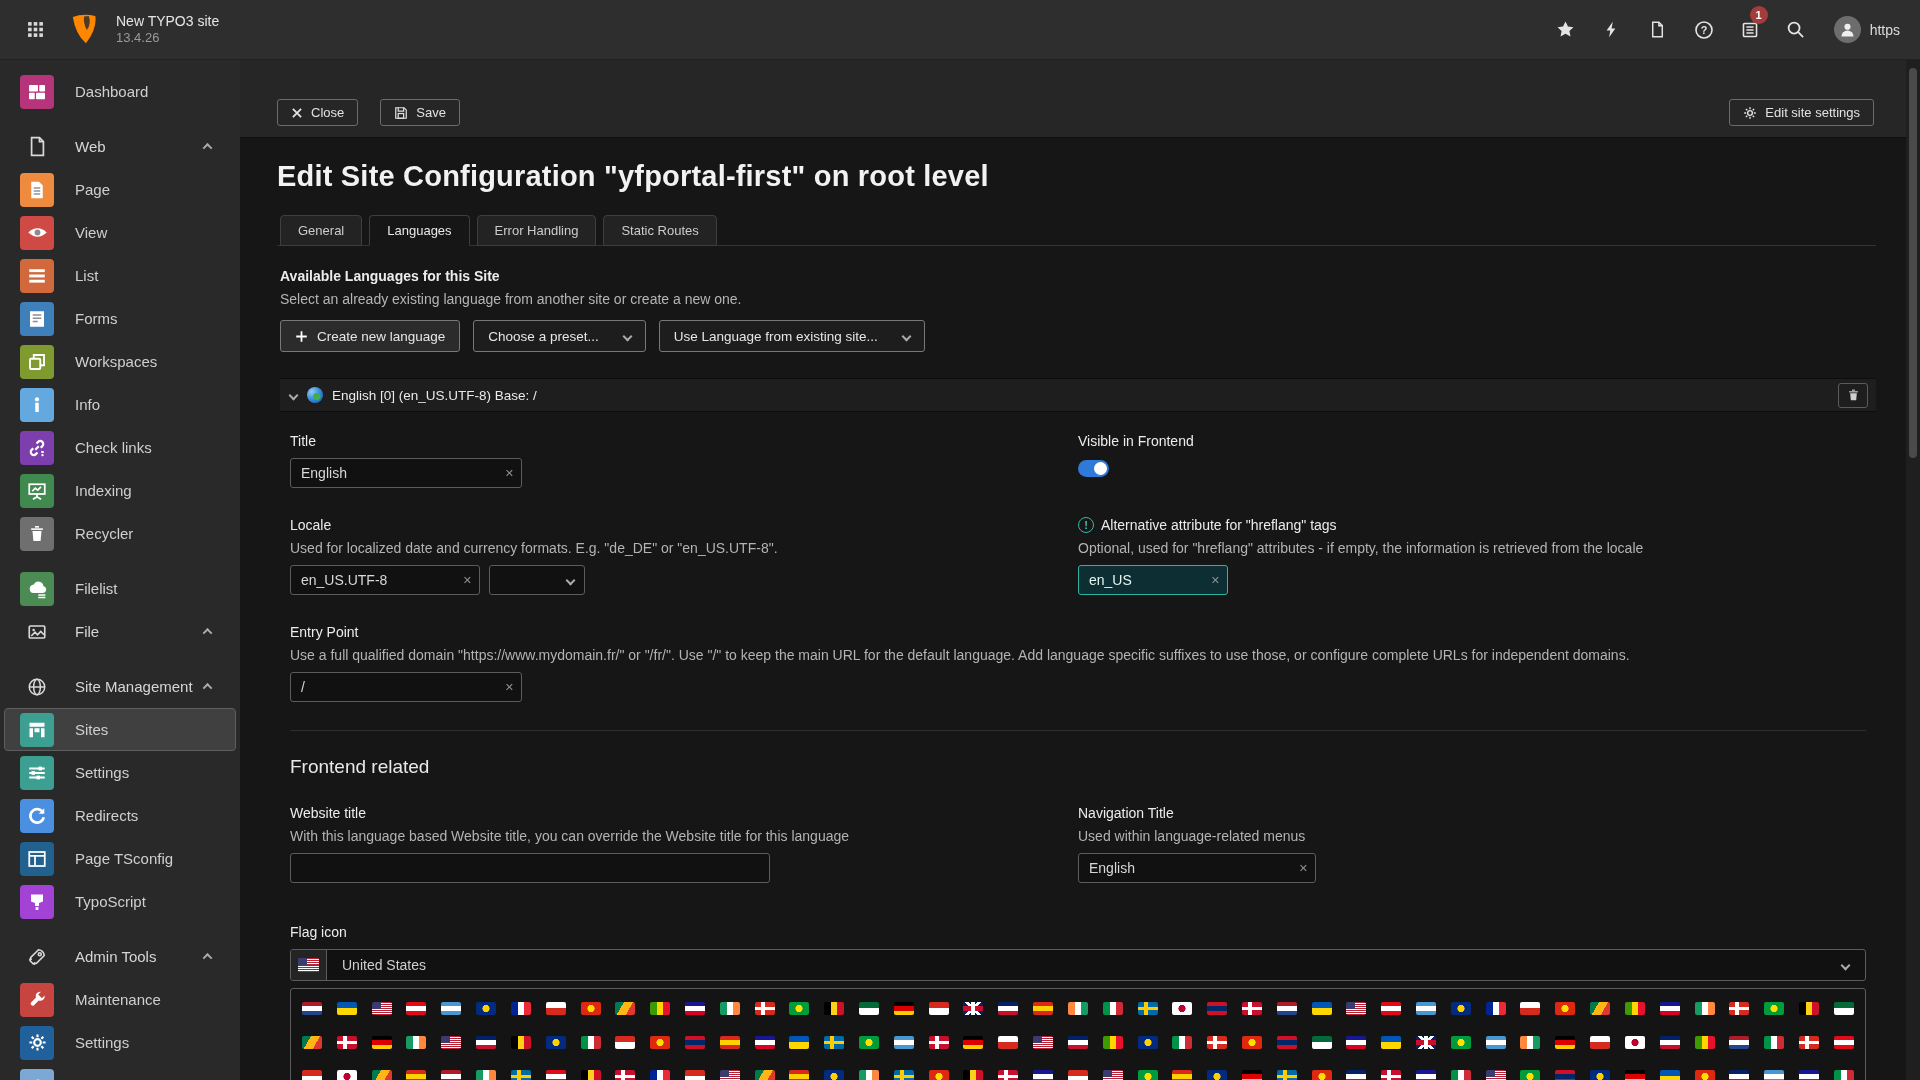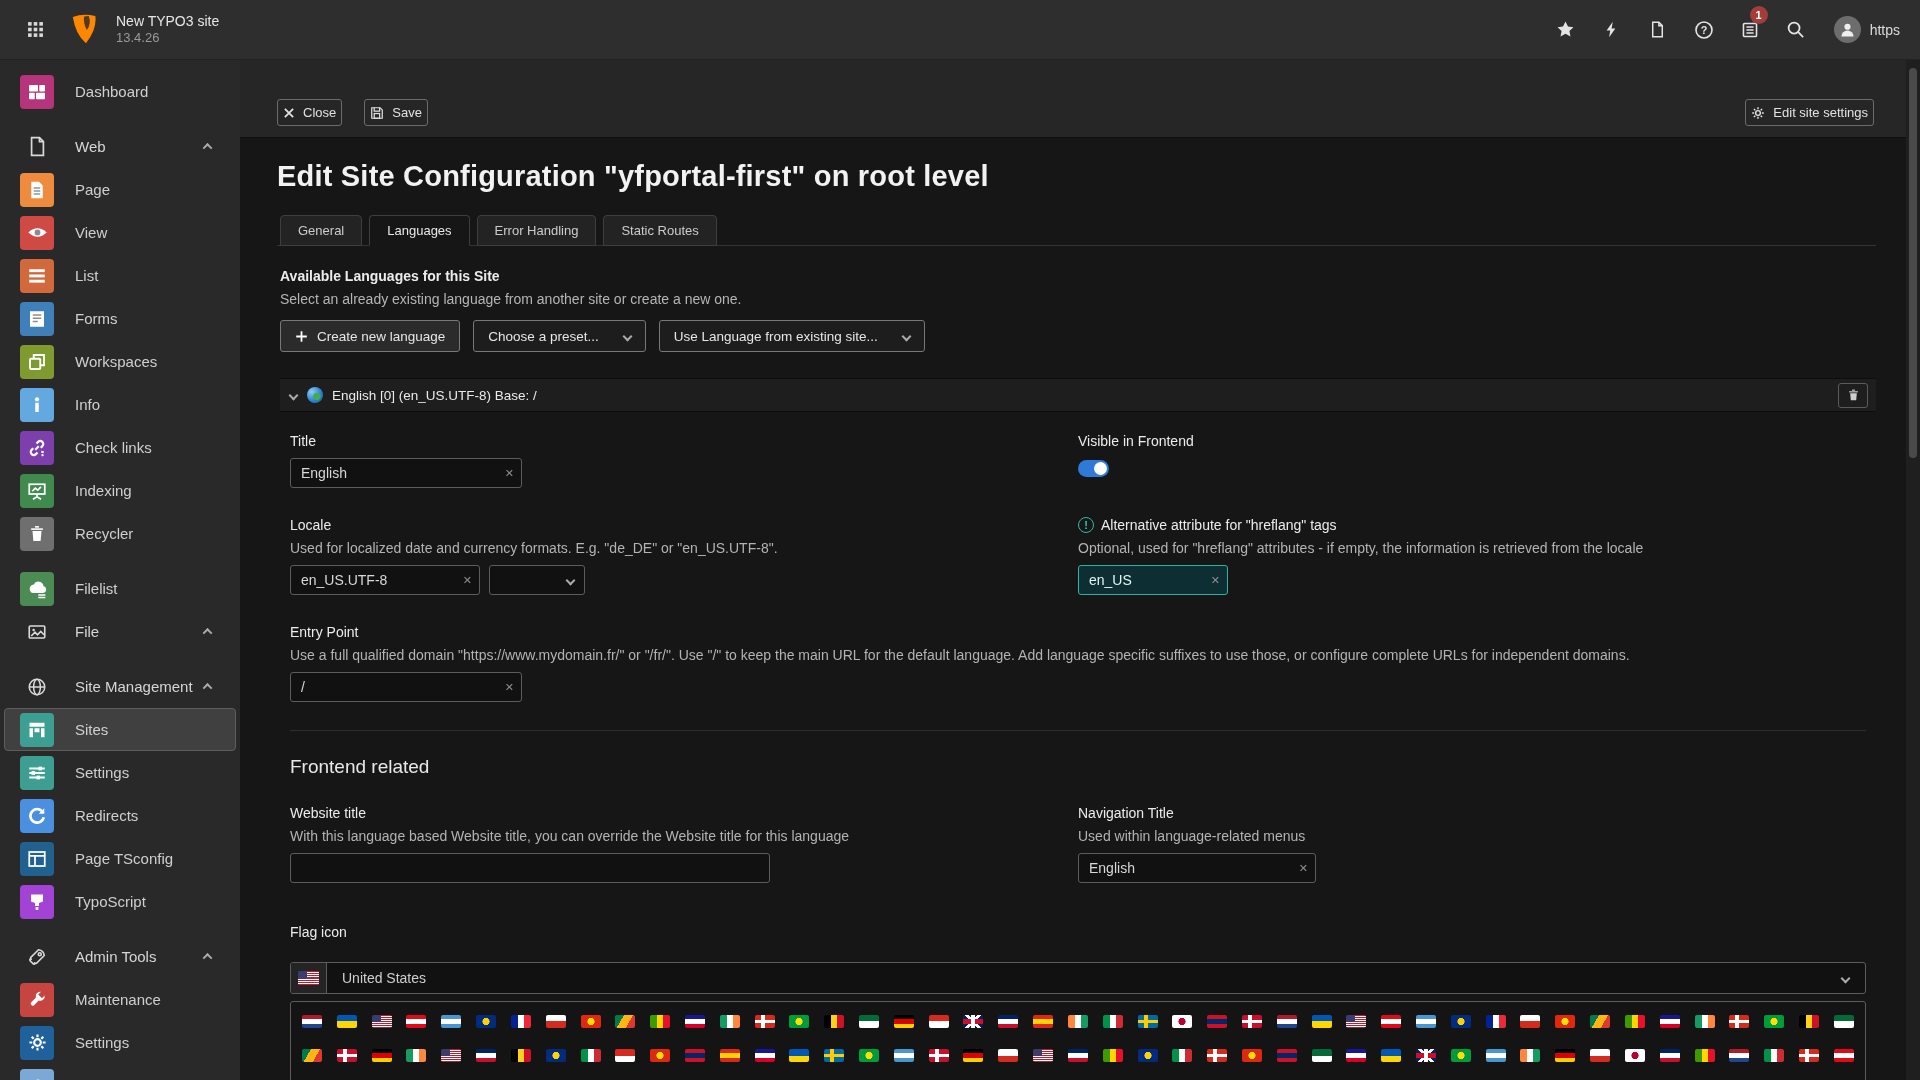--- a/index.html
+++ b/index.html
@@ -43,21 +43,21 @@
   .mm-chev{margin-left:auto;margin-right:24px;}
   .chev{display:inline-block;width:7px;height:7px;border-right:2px solid #aaa;border-bottom:2px solid #aaa;}
   .chev.up{transform:rotate(-135deg) translate(-1px,-1px);}
   .chev.down{transform:rotate(45deg);}
 
   
   .main{position:absolute;left:240px;top:60px;right:0;bottom:0;overflow:hidden;background:#161616;}
   .docheader{height:78px;background:#262626;border-bottom:1px solid #101010;display:flex;
     align-items:flex-end;padding:0 46px 11px 37px;}
   .dh-left{display:flex;gap:22px;flex:1;}
-  .btn{display:inline-flex;align-items:center;gap:8px;height:27px;padding:0 5px;font-size:13px;
+  .btn{display:inline-flex;align-items:center;gap:8px;height:27px;padding:0 13px;font-size:13px;
     color:#e2e2e2;background:transparent;border:1px solid #6b6b6b;border-radius:3px;cursor:pointer;
     font-family:"Liberation Sans",sans-serif;white-space:nowrap;}
   .content{padding:22px 44px 0 37px;}
   h1{margin:0;font-size:29px;font-weight:600;letter-spacing:.2px;color:#f2f2f2;}
 
   .tabs{display:flex;margin-top:21px;padding-left:3px;border-bottom:1px solid #333;}
   .tab{height:31px;padding:0 17px;display:flex;align-items:center;font-size:13px;color:#cccccc;
     background:#232323;border:1px solid #3e3e3e;border-radius:4px 4px 0 0;margin-right:7px;
     cursor:pointer;position:relative;top:1px;}
   .tab.active{background:#161616;border-bottom-color:#161616;color:#e8e8e8;}
@@ -103,21 +103,21 @@
     border-radius:50%;background:#fff;}
   .warn{width:16px;height:16px;border:1.5px solid #35b8a6;border-radius:50%;color:#3cc4b1;
     font-size:11px;font-weight:bold;display:inline-flex;align-items:center;justify-content:center;flex:0 0 16px;}
   .warn::before{content:"!";}
 
   .divider{border:none;border-top:1px solid #2e2e2e;margin:2px 0 0 0;}
   .fr-h{font-size:19px;font-weight:400;color:#e8e8e8;margin:25px 0 27px 0;}
 
   
   .flag-sec{margin-top:12px;}
-  .flag-select{margin-top:22px;height:32px;border:1px solid #5c5c5c;border-radius:3px;background:#111;
+  .flag-select{margin-top:9px;height:32px;border:1px solid #5c5c5c;border-radius:3px;background:#111;
     display:flex;align-items:center;cursor:pointer;}
   .flag-box{width:36px;height:100%;background:#242424;border-right:1px solid #5c5c5c;
     display:flex;align-items:center;justify-content:center;border-radius:3px 0 0 3px;}
   .flag-sel-label{margin-left:15px;font-size:14px;color:#cfcfcf;flex:1;}
   .flag-select .chev{margin-right:16px;}
   .flag-panel{margin-top:7px;border:1px solid #5c5c5c;border-radius:3px;background:#141414;
     padding:13px 11px;}
   .flag-grid{display:grid;grid-template-columns:repeat(45,20px);justify-content:space-between;
     row-gap:21px;}
   .flag{width:20px;height:13px;border-radius:2px;cursor:pointer;background:#444;}

